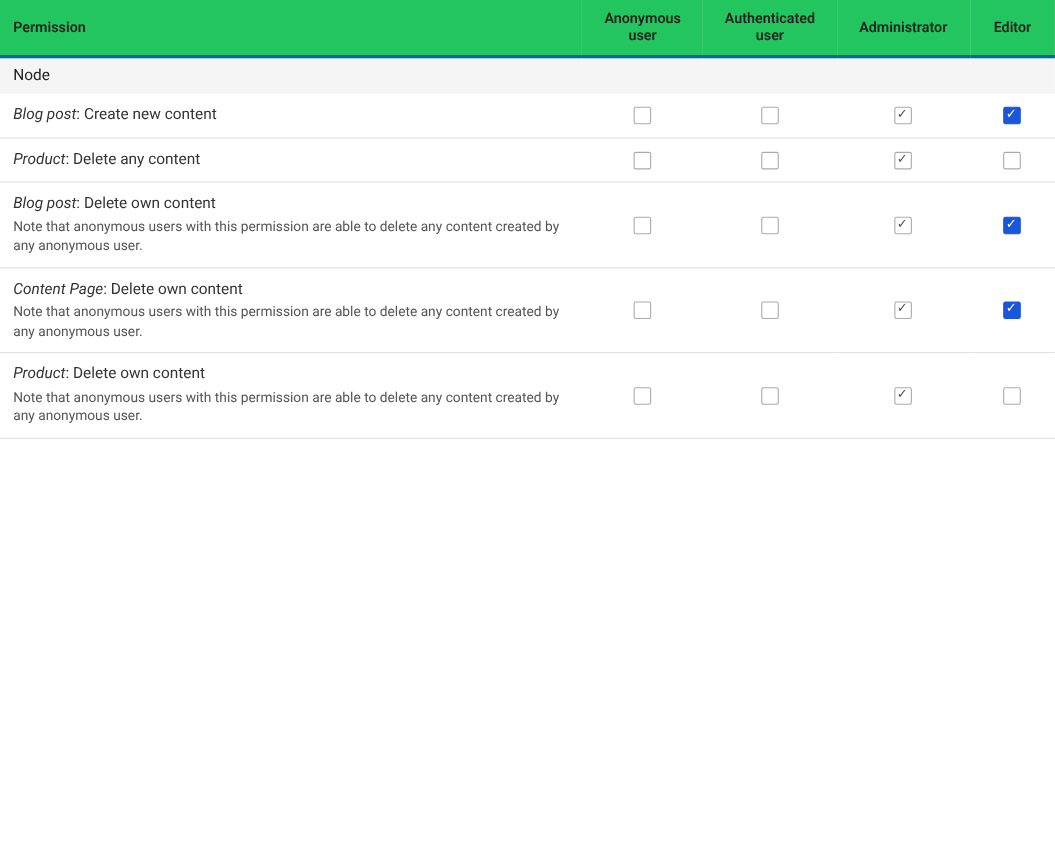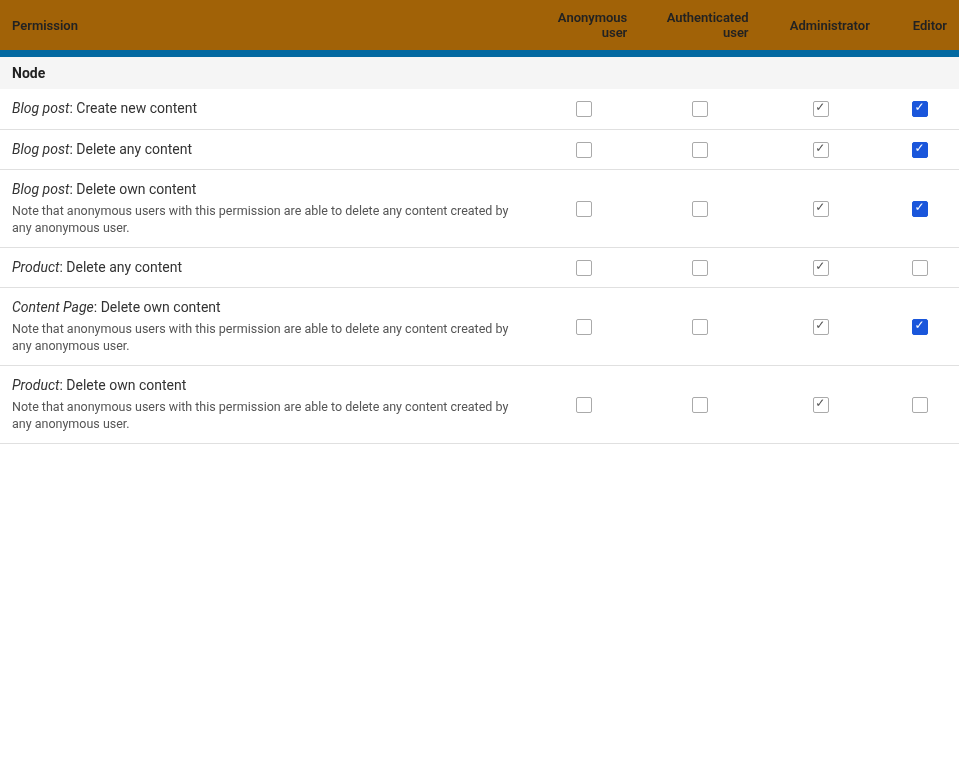--- a/index.html
+++ b/index.html
@@ -7,49 +7,49 @@
       font-family: -apple-system, BlinkMacSystemFont, "Segoe UI", Roboto, sans-serif;
       font-size: 14px;
       color: #333;
       background: #fff;
     }
     .permissions-table {
       width: 959px;
       border-collapse: collapse;
     }
     .permissions-table thead tr {
-      background: #a16207;
+      background: #22c55e;
       border-bottom: 2px solid #4c1d95;
     }
     .permissions-table thead th {
       padding: 10px 12px;
       font-weight: 600;
       font-size: 13px;
-      text-align: right;
+      text-align: center;
       vertical-align: middle;
       color: #222;
     }
     .permissions-table thead th:first-child {
       text-align: left;
       width: 480px;
     }
     .permissions-table thead th.col-anon { width: 100px; }
     .permissions-table thead th.col-auth { width: 110px; }
     .permissions-table thead th.col-admin { width: 110px; }
     .permissions-table thead th.col-editor { width: 70px; }
 
     .permissions-table tbody tr.section-header {
       background: #f5f5f5;
     }
     .permissions-table tbody tr.section-header td {
       padding: 8px 12px;
-      font-weight: 700;
+      font-weight: 400;
       font-size: 14px;
       color: #222;
-      border-top: 7px solid #0369a1;
+      border-top: 3px solid #0369a1;
     }
     .permissions-table tbody tr.data-row {
       border-bottom: 1px solid #e0e0e0;
     }
     .permissions-table tbody tr.data-row td {
       padding: 10px 12px;
       vertical-align: middle;
     }
     .permissions-table tbody tr.data-row td:first-child {
       line-height: 1.4;
@@ -123,45 +123,36 @@
         <td>
           <div class="permission-label"><em>Blog post</em>: Create new content</div>
         </td>
         <td class="checkbox-cell"><span class="cb"></span></td>
         <td class="checkbox-cell"><span class="cb"></span></td>
         <td class="checkbox-cell"><span class="cb checked-admin"></span></td>
         <td class="checkbox-cell"><span class="cb checked-blue"></span></td>
       </tr>
       <tr class="data-row">
         <td>
-          <div class="permission-label"><em>Blog post</em>: Delete any content</div>
+          <div class="permission-label"><em>Product</em>: Delete any content</div>
         </td>
         <td class="checkbox-cell"><span class="cb"></span></td>
         <td class="checkbox-cell"><span class="cb"></span></td>
         <td class="checkbox-cell"><span class="cb checked-admin"></span></td>
-        <td class="checkbox-cell"><span class="cb checked-blue"></span></td>
+        <td class="checkbox-cell"><span class="cb"></span></td>
       </tr>
       <tr class="data-row">
         <td>
           <div class="permission-label"><em>Blog post</em>: Delete own content</div>
           <div class="permission-note">Note that anonymous users with this permission are able to delete any content created by any anonymous user.</div>
         </td>
         <td class="checkbox-cell"><span class="cb"></span></td>
         <td class="checkbox-cell"><span class="cb"></span></td>
         <td class="checkbox-cell"><span class="cb checked-admin"></span></td>
         <td class="checkbox-cell"><span class="cb checked-blue"></span></td>
-      </tr>
-      <tr class="data-row">
-        <td>
-          <div class="permission-label"><em>Product</em>: Delete any content</div>
-        </td>
-        <td class="checkbox-cell"><span class="cb"></span></td>
-        <td class="checkbox-cell"><span class="cb"></span></td>
-        <td class="checkbox-cell"><span class="cb checked-admin"></span></td>
-        <td class="checkbox-cell"><span class="cb"></span></td>
       </tr>
       <tr class="data-row">
         <td>
           <div class="permission-label"><em>Content Page</em>: Delete own content</div>
           <div class="permission-note">Note that anonymous users with this permission are able to delete any content created by any anonymous user.</div>
         </td>
         <td class="checkbox-cell"><span class="cb"></span></td>
         <td class="checkbox-cell"><span class="cb"></span></td>
         <td class="checkbox-cell"><span class="cb checked-admin"></span></td>
         <td class="checkbox-cell"><span class="cb checked-blue"></span></td>

